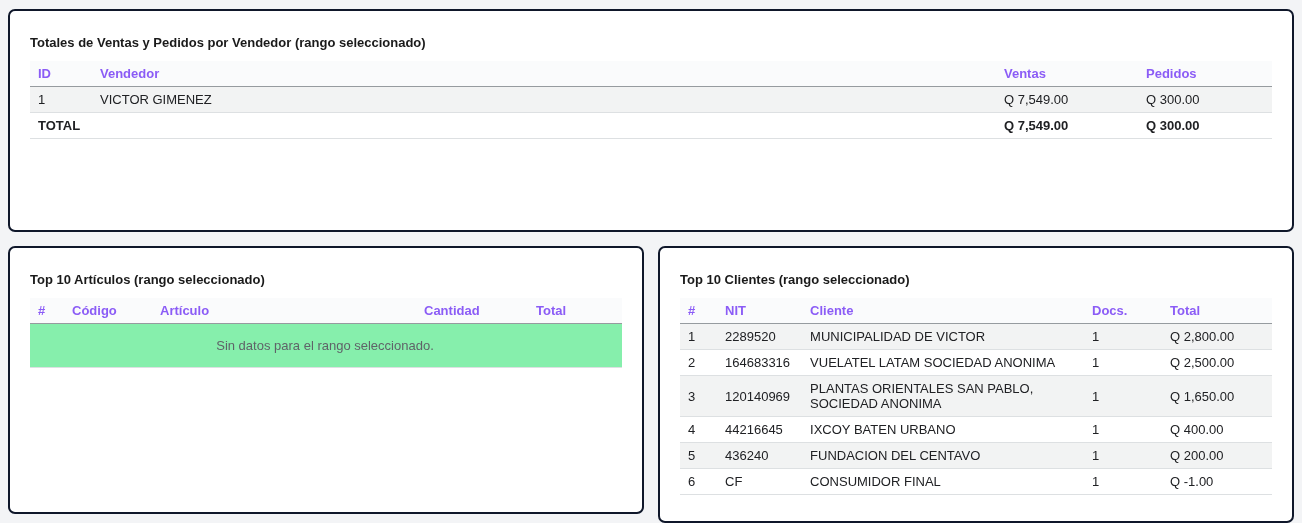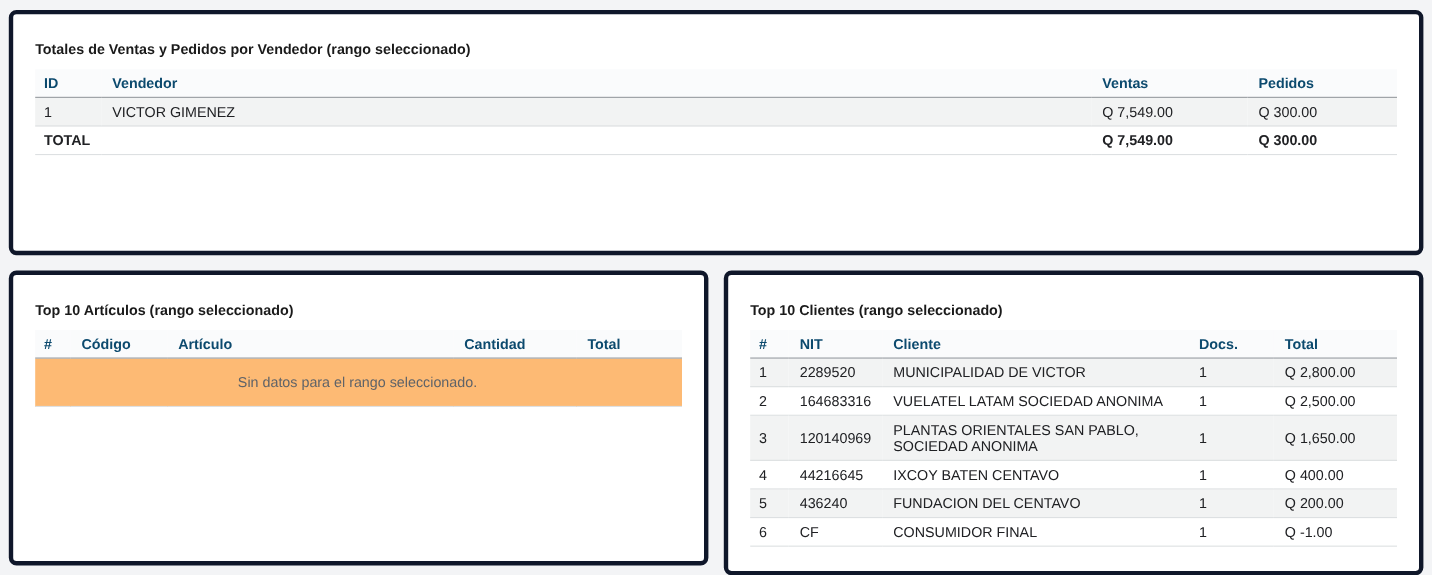--- a/index.html
+++ b/index.html
@@ -6,58 +6,58 @@
   html,body { width:1302px; height:523px; }
   body {
     background:#f3f4f6;
     font-family:"Liberation Sans", sans-serif;
     font-size:13px;
     color:#202124;
   }
   .wrap { padding:9px 8px; display:flex; flex-direction:column; gap:14px; }
   .panel {
     background:#ffffff;
-    border:4px solid #0f172a;
+    border:2px solid #0f172a;
     border-radius:7px;
     padding:24px 20px 0 20px;
     overflow:hidden;
   }
   .panel-vendors { height:223px; width:1286px; }
   .row2 { display:flex; gap:14px; }
   .panel-articles { width:636px; height:268px; }
   .panel-clients  { width:636px; height:277px; }
   .panel-title {
     font-size:13px;
     font-weight:700;
     color:#1a1a1a;
     margin-bottom:11px;
   }
   table { width:100%; border-collapse:collapse; font-size:13px; }
   th {
     text-align:left;
     font-weight:700;
-    color:#0c4a6e;
+    color:#8b5cf6;
     background:#fafbfc;
     border-bottom:1px solid #969b9f;
     padding:5px 10px;
     white-space:nowrap;
   }
   td {
     padding:5px 10px;
     border-bottom:1px solid #dde0e2;
     vertical-align:middle;
   }
   th:first-child, td:first-child { padding-left:8px; }
   tr.stripe td { background:#f2f3f3; }
   .num { text-align:left; }
   .total-row td { font-weight:700; }
   .empty-cell {
     text-align:center;
     color:#5f6368;
-    background:#fdba74;
+    background:#86efac;
     height:44px;
   }
   
   .t-vendors col.c-id     { width:60px; }
   .t-vendors col.c-ventas { width:142px; }
   .t-vendors col.c-pedidos{ width:136px; }
   .t-articles col.c-num    { width:32px; }
   .t-articles col.c-codigo { width:88px; }
   .t-articles col.c-cant   { width:112px; }
   .t-articles col.c-total  { width:96px; }
@@ -170,21 +170,21 @@
           <tr class="stripe">
             <td>3</td>
             <td>120140969</td>
             <td>PLANTAS ORIENTALES SAN PABLO, SOCIEDAD ANONIMA</td>
             <td class="num">1</td>
             <td class="num">Q 1,650.00</td>
           </tr>
           <tr>
             <td>4</td>
             <td>44216645</td>
-            <td>IXCOY BATEN CENTAVO</td>
+            <td>IXCOY BATEN URBANO</td>
             <td class="num">1</td>
             <td class="num">Q 400.00</td>
           </tr>
           <tr class="stripe">
             <td>5</td>
             <td>436240</td>
             <td>FUNDACION DEL CENTAVO</td>
             <td class="num">1</td>
             <td class="num">Q 200.00</td>
           </tr>

